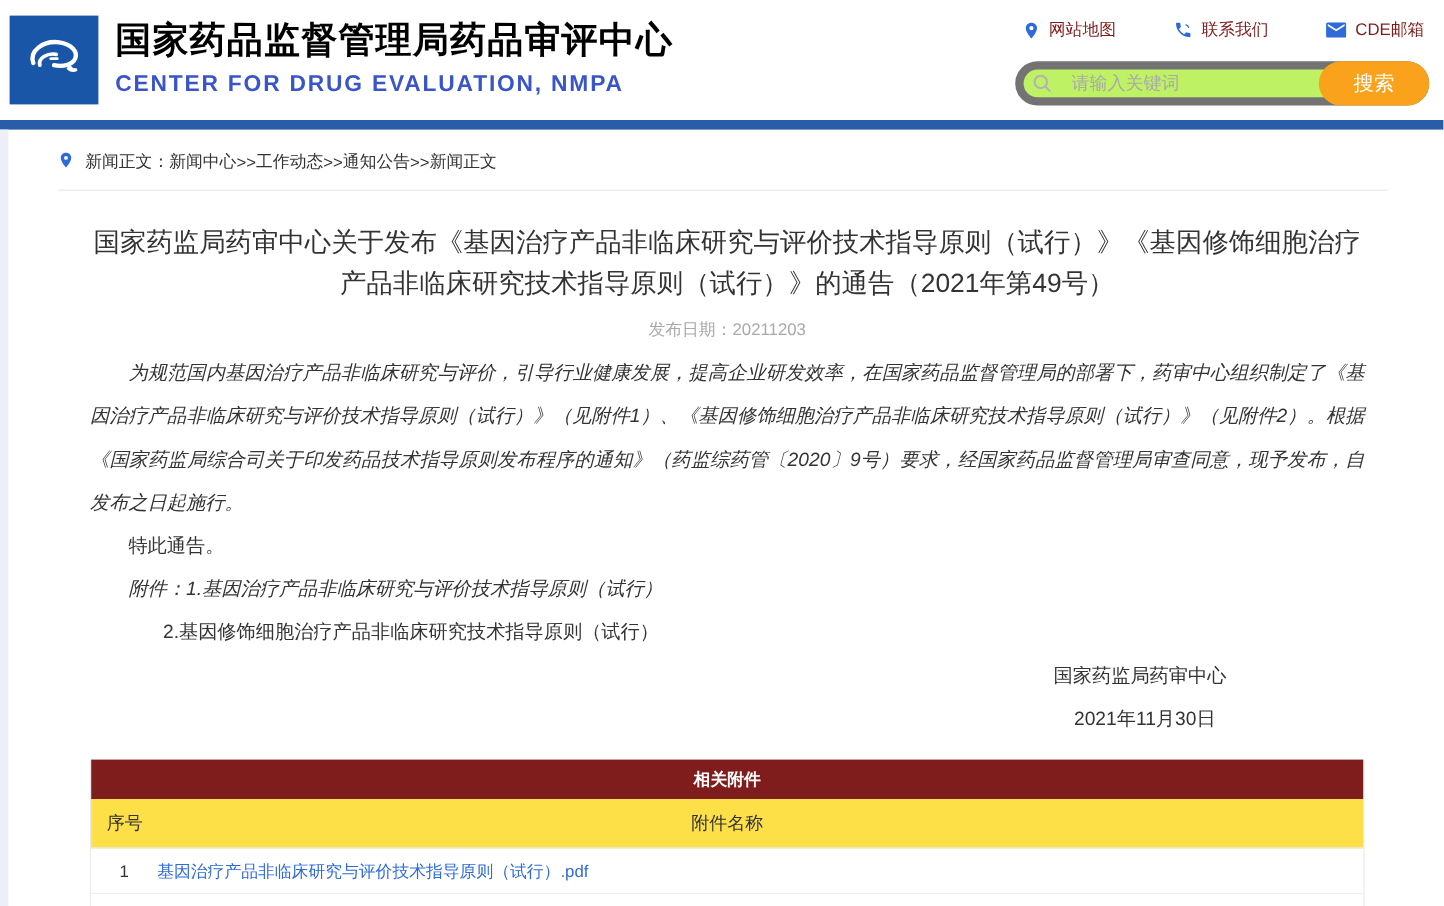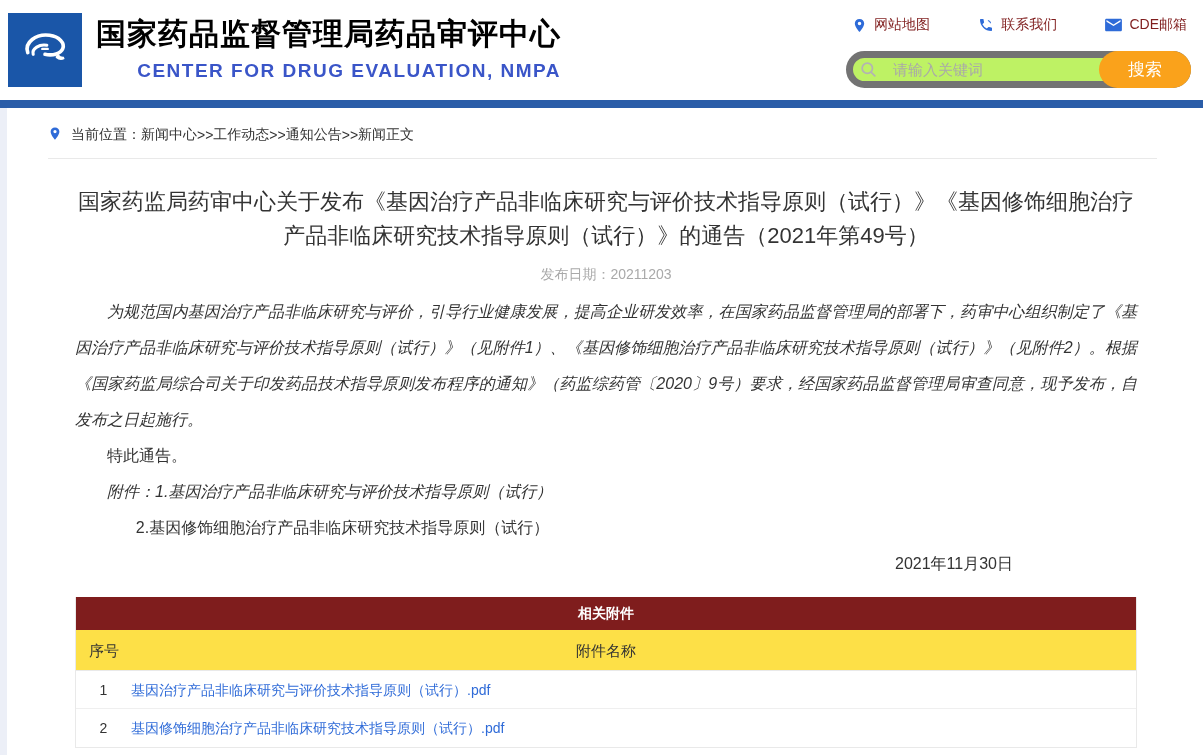--- a/index.html
+++ b/index.html
@@ -3,21 +3,21 @@
 <meta charset="utf-8">
 <style>
   * { margin:0; padding:0; box-sizing:border-box; }
   html,body { width:1203px; height:755px; overflow:hidden; background:#fff;
     font-family:"Liberation Sans","DejaVu Sans",sans-serif; color:#333; }
 
   
   .header { position:relative; height:100px; background:#fff; }
   .header-left { display:flex; align-items:flex-start; padding:13px 0 0 8px; }
   .logo { width:74px; height:74px; background:#1A56A8; display:flex; align-items:center; justify-content:center; flex:0 0 auto; cursor:pointer; }
-  .title-block { margin-left:14px; padding-top:2px;text-align:right; }
+  .title-block { margin-left:14px; padding-top:2px; }
   .site-title-cn { font-size:30px; font-weight:700; color:#000; letter-spacing:1px; line-height:38px; }
   .site-title-en { font-size:19px; font-weight:700; color:#3A55C8; letter-spacing:1.5px; margin-top:7px; }
 
   .header-right { position:absolute; top:16px; right:12px; width:345px; }
   .quick-links { display:flex; justify-content:space-between; padding:0 4px 0 6px; }
   .quick-link { display:flex; align-items:center; gap:7px; font-size:14px; color:#7f1d1d; cursor:pointer; }
   .quick-link svg { display:block; }
 
   .search-row { position:relative; margin-top:17px; height:37px; }
   .search-input { width:100%; height:37px; border:7px solid #737373; background:#bef264;
@@ -133,21 +133,21 @@
 
 <div class="top-bar"></div>
 <div class="left-strip"></div>
 
 <div class="breadcrumb-wrap">
   <span>
     <svg width="14" height="17" viewBox="0 0 24 24" fill="#2E6BD8">
       <path d="M12 1.5C7.6 1.5 4.5 4.7 4.5 8.8c0 5.4 7.5 13.7 7.5 13.7s7.5-8.3 7.5-13.7c0-4.1-3.1-7.3-7.5-7.3zm0 10a2.8 2.8 0 1 1 0-5.6 2.8 2.8 0 0 1 0 5.6z"></path>
     </svg>
   </span>
-  <span>当前位置：</span>
+  <span>新闻正文：</span>
   <span class="crumb">新闻中心</span>
   <span class="crumb-sep">&gt;&gt;</span>
   <span class="crumb">工作动态</span>
   <span class="crumb-sep">&gt;&gt;</span>
   <span class="crumb">通知公告</span>
   <span class="crumb-sep">&gt;&gt;</span>
   <span class="crumb">新闻正文</span>
 </div>
 
 <div class="article">
@@ -155,20 +155,21 @@
 
   <div class="pub-date">
     <span>发布日期：</span><span>20211203</span>
   </div>
 
   <div class="body-text">
     <p class="p-main">为规范国内基因治疗产品非临床研究与评价，引导行业健康发展，提高企业研发效率，在国家药品监督管理局的部署下，药审中心组织制定了《基因治疗产品非临床研究与评价技术指导原则（试行）》（见附件1）、《基因修饰细胞治疗产品非临床研究技术指导原则（试行）》（见附件2）。根据《国家药监局综合司关于印发药品技术指导原则发布程序的通知》（药监综药管〔2020〕9号）要求，经国家药品监督管理局审查同意，现予发布，自发布之日起施行。</p>
     <p class="p-notice">特此通告。</p>
     <p class="p-att1">附件：1.基因治疗产品非临床研究与评价技术指导原则（试行）</p>
     <p class="p-att2">2.基因修饰细胞治疗产品非临床研究技术指导原则（试行）</p>
+    <p class="p-sig">国家药监局药审中心</p>
     <p class="p-sig-date">2021年11月30日</p>
   </div>
 
   <div class="att-table">
     <div class="att-table-title">相关附件</div>
     <div class="att-cols">
       <span class="att-col-no">序号</span>
       <span class="att-col-name">附件名称</span>
     </div>
     <div class="att-row">

